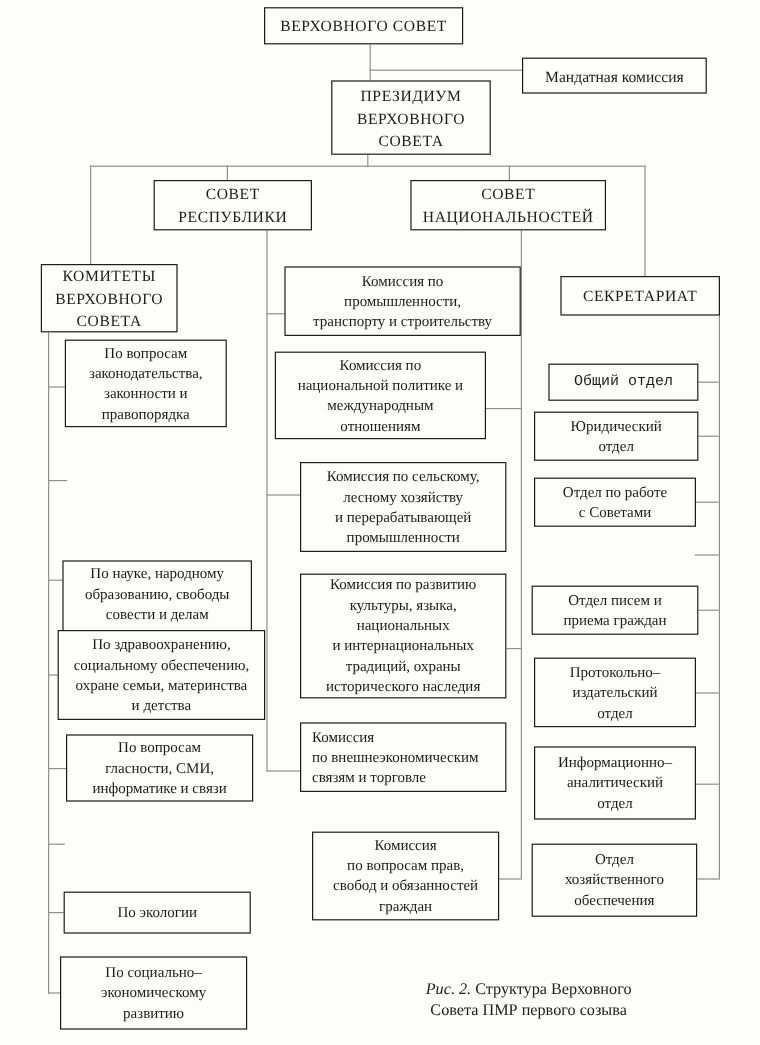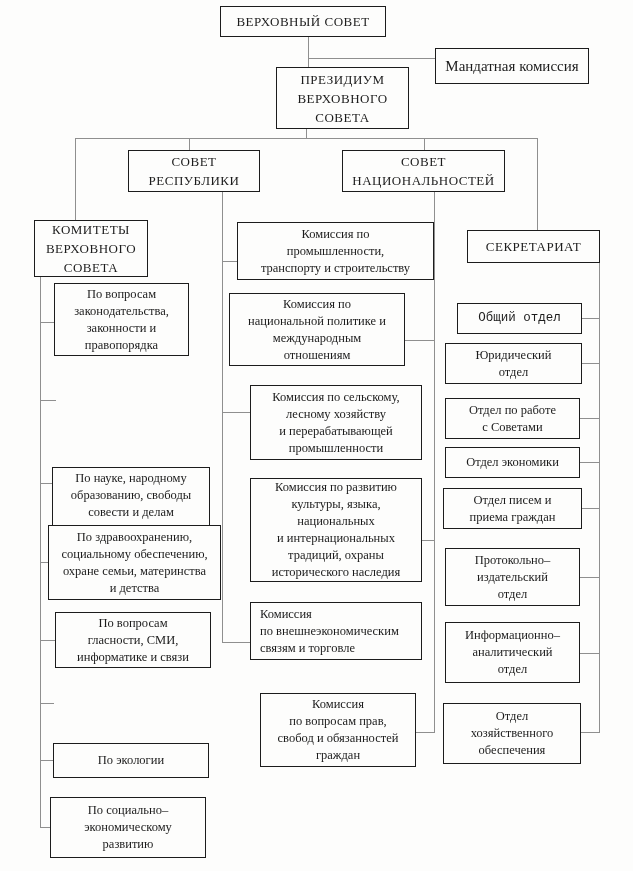--- a/index.html
+++ b/index.html
@@ -87,22 +87,22 @@
   <div class="vline" style="left:599px;top:262px;height:471px;"></div>
   <div class="hline" style="left:581px;top:318px;width:18px;"></div>
   <div class="hline" style="left:581px;top:363px;width:18px;"></div>
   <div class="hline" style="left:579px;top:418px;width:20px;"></div>
   <div class="hline" style="left:579px;top:462px;width:20px;"></div>
   <div class="hline" style="left:581px;top:508px;width:18px;"></div>
   <div class="hline" style="left:579px;top:577px;width:20px;"></div>
   <div class="hline" style="left:579px;top:653px;width:20px;"></div>
   <div class="hline" style="left:579px;top:732px;width:20px;"></div>
 
-  <div class="node hdr" style="left:220px;top:6px;width:166px;height:31px;">ВЕРХОВНЫЙ СОВЕТ</div>
-  <div class="node" style="left:435px;top:48px;width:154px;height:36px;font-size:15px;">Мандатная комиссия</div>
+  <div class="node hdr" style="left:220px;top:6px;width:166px;height:31px;">ВЕРХОВНОГО СОВЕТ</div>
+  <div class="node" style="left:435px;top:48px;width:154px;height:30px;font-size:13px;">Мандатная комиссия</div>
   <div class="node hdr" style="left:240px;top:67px;width:133px;height:62px;margin-left:36px;">ПРЕЗИДИУМ
 ВЕРХОВНОГО
 СОВЕТА</div>
   <div class="node hdr" style="left:128px;top:150px;width:132px;height:42px;">СОВЕТ
 РЕСПУБЛИКИ</div>
   <div class="node hdr" style="left:342px;top:150px;width:163px;height:42px;">СОВЕТ
 НАЦИОНАЛЬНОСТЕЙ</div>
   <div class="node hdr" style="left:34px;top:220px;width:114px;height:57px;">КОМИТЕТЫ
 ВЕРХОВНОГО
 СОВЕТА</div>
@@ -151,27 +151,28 @@
   <div class="node" style="left:260px;top:693px;width:156px;height:74px;">Комиссия
 по вопросам прав,
 свобод и обязанностей
 граждан</div>
 
   <div class="node" style="left:457px;top:303px;width:125px;height:31px;font-family:Liberation Mono, monospace;">Общий отдел</div>
   <div class="node" style="left:445px;top:343px;width:137px;height:41px;">Юридический
 отдел</div>
   <div class="node" style="left:445px;top:398px;width:135px;height:41px;">Отдел по работе
 с Советами</div>
-  <div class="node" style="left:445px;top:447px;width:135px;height:31px;">Отдел экономики</div>
   <div class="node" style="left:443px;top:488px;width:139px;height:41px;">Отдел писем и
 приема граждан</div>
   <div class="node" style="left:445px;top:548px;width:135px;height:58px;">Протокольно–
 издательский
 отдел</div>
   <div class="node" style="left:445px;top:622px;width:135px;height:61px;">Информационно–
 аналитический
 отдел</div>
   <div class="node" style="left:443px;top:703px;width:138px;height:61px;">Отдел
 хозяйственного
 обеспечения</div>
 
+  <div class="caption"><span class="fig">Рис. 2.</span><span> Структура Верховного
+Совета ПМР первого созыва</span></div>
 
 </div>
 
 </body></html>

